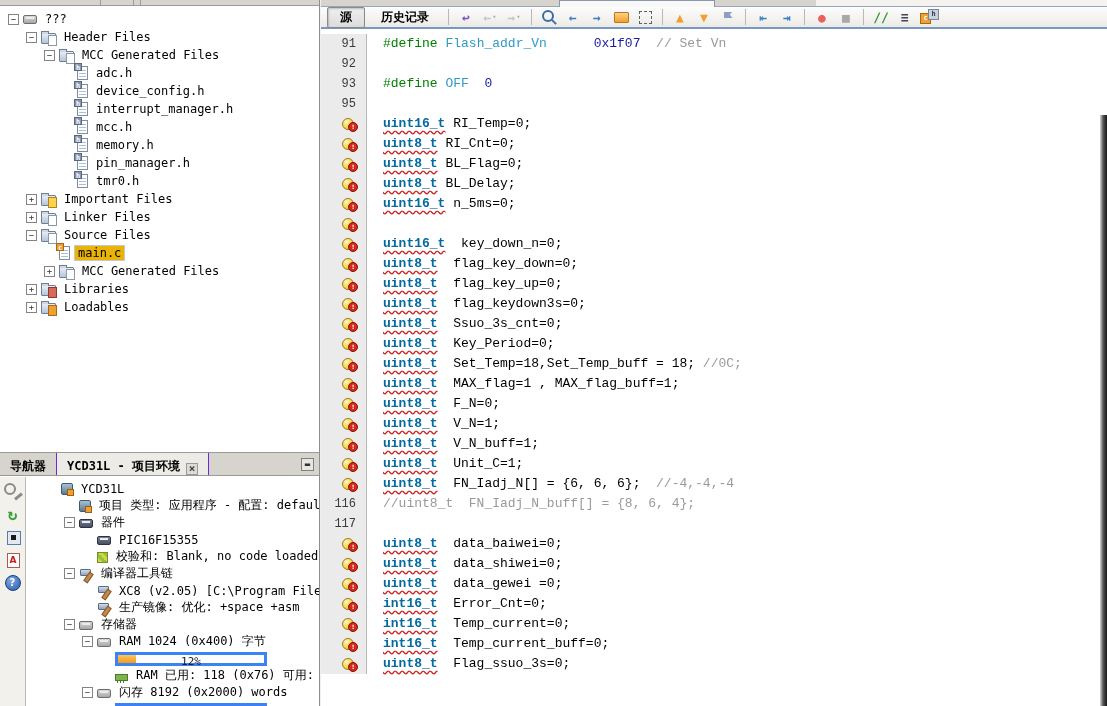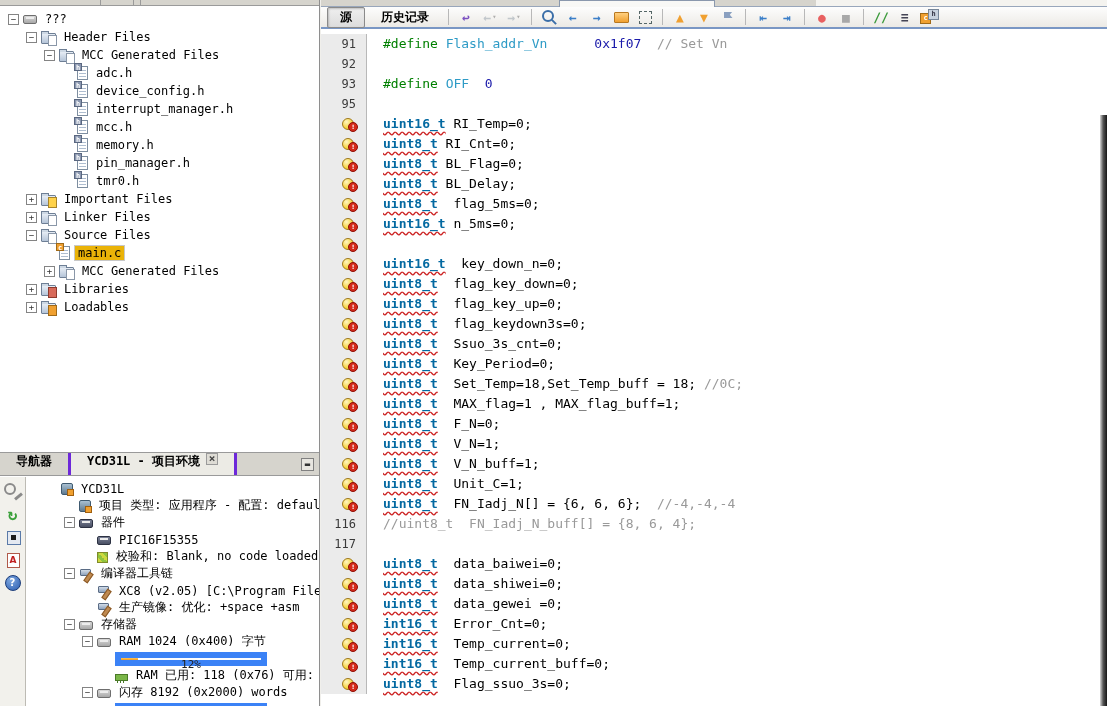--- a/index.html
+++ b/index.html
@@ -53,29 +53,29 @@
     background:linear-gradient(45deg,#cdd93f 25%,#8fc43f 25% 50%,#cdd93f 50% 75%,#8fc43f 75%); }
   .ic-hammer { width:14px; height:14px; }
   .ic-hammer::before { content:""; position:absolute; top:2px; left:1px; width:9px; height:5px;
     background:linear-gradient(#d2dce8,#8fa3bd); border:1px solid #5a6c85; border-radius:1px; }
   .ic-hammer::after { content:""; position:absolute; left:7px; top:5px; width:3px; height:9px;
     background:#c08a50; border:1px solid #8a5a28; transform:rotate(35deg); }
   .ic-ram { width:13px; height:7px; background:#7ab648; border:1px solid #4a7a28; margin-top:3px; }
   .ic-ram::after { content:""; position:absolute; left:1px; right:1px; bottom:-3px; height:2px;
     background:repeating-linear-gradient(90deg,#4a7a28 0 1px,transparent 1px 3px); }
 
-  .progress { position:relative; width:152px; height:14px; border:6px solid #3b82f6; background:#fdfdfd; }
+  .progress { position:relative; width:152px; height:14px; border:3px solid #3b82f6; background:#fdfdfd; }
   .progress .fill { position:absolute; left:0; top:0; bottom:0; background:linear-gradient(#ffc35a,#f09c1e); }
   .progress .ptxt { position:absolute; inset:0; text-align:center; font:11px/13px "DejaVu Sans Mono",monospace; color:#222; }
 
   
   .nav-header { position:absolute; top:452px; left:0; right:0; height:24px; background:#d6d4cd;
     border-top:1px solid #9a9a9a; border-bottom:1px solid #9a9a9a; display:flex; align-items:stretch;
     font-size:12px; font-weight:bold; }
-  .nav-tab { display:flex; align-items:flex-start; gap:6px; padding:0 16px; border-right:3px solid #6d28d9; }
+  .nav-tab { display:flex; align-items:flex-end; gap:6px; padding:0 10px; border-right:1px solid #6d28d9; }
   .nav-tab.active { background:#ecebe5; }
   .nav-close { font-weight:bold; color:#444; font-size:11px; border:1px solid #9a9a9a; background:#dedcd5;
     width:12px; height:12px; line-height:10px; text-align:center; }
   .nav-min { position:absolute; right:5px; top:5px; width:13px; height:13px; border:1px solid #808080;
     background:#e8e6e0; text-align:center; font:bold 9px/11px "DejaVu Sans Mono",monospace; color:#333; }
   .nav-body { position:absolute; top:477px; left:0; right:0; bottom:0; display:flex; background:#fff; }
   .nav-rail { flex:none; width:26px; background:#f2f1ec; border-right:1px solid #bdbbb4; padding-top:2px; }
   .nic { width:22px; height:22px; margin:1px auto; display:flex; align-items:center; justify-content:center; position:relative; }
   .nic-tools::before { content:""; width:8px; height:8px; border:2px solid #8a8a8a; border-radius:50%; position:absolute; left:2px; top:3px; }
   .nic-tools::after { content:""; width:9px; height:3px; background:#8a8a8a; position:absolute; right:1px; bottom:4px; transform:rotate(-40deg); }
@@ -115,21 +115,21 @@
   .k-dashed::before { content:""; width:11px; height:11px; border:1px dashed #566; display:block; }
   .k-flag::before { content:""; width:9px; height:11px; background:#8aa0c0;
     clip-path:polygon(0 0,100% 0,70% 30%,100% 60%,0 60%,0 100%,0 0); display:block; }
   .k-ch::before { content:"c"; width:9px; height:9px; background:#f0a030; border:1px solid #a06a18;
     color:#fff; font:bold 7px/9px "DejaVu Sans Mono",monospace; text-align:center; position:absolute; left:1px; bottom:2px; }
   .k-ch::after { content:"h"; width:9px; height:9px; background:#c8d2de; border:1px solid #77879a;
     color:#334; font:bold 7px/9px "DejaVu Sans Mono",monospace; text-align:center; position:absolute; right:0; top:1px; }
 
   .code-wrap { position:absolute; top:31px; left:0; right:0; bottom:0; background:#fff;
     overflow:hidden; font:13px/20px "DejaVu Sans Mono",monospace; padding-top:3px; }
-  .code-line { display:flex; height:20px; white-space:pre; }
+  .code-line { display:flex; height:20px; white-space:pre;font-family:Liberation Mono, monospace; }
   .gutter { flex:none; width:46px; background:#ebebeb; border-right:1px solid #b8b8b8;
     display:flex; align-items:center; justify-content:flex-end; padding-right:10px;
     font-size:12px; color:#3a3a3a; position:relative; }
   .bulb { position:relative; width:12px; height:12px; border-radius:50%; margin-right:2px;
     background:radial-gradient(circle at 35% 30%,#fff6c0,#f5d442 60%,#d8a820); border:1px solid #a07818; }
   .bulb::after { content:"!"; position:absolute; right:-5px; bottom:-3px; width:8px; height:8px;
     background:#d42818; border:1px solid #8e0f06; border-radius:50%; color:#fff;
     font:bold 6px/8px "DejaVu Sans",sans-serif; text-align:center; }
   .src { padding-left:16px; }
   .tk-d { color:#008000; } 
@@ -424,21 +424,20 @@
       </div>
     <div class="code-wrap" id="code">
         <div class="code-line"><div class="gutter">91</div><div class="src"><span class="tk-d">#define</span><span class="tk-p"> </span><span class="tk-m">Flash_addr_Vn</span><span class="tk-p">      </span><span class="tk-n">0x1f07</span><span class="tk-p">  </span><span class="tk-c">// Set Vn</span></div></div>
         <div class="code-line"><div class="gutter">92</div><div class="src"></div></div>
         <div class="code-line"><div class="gutter">93</div><div class="src"><span class="tk-d">#define</span><span class="tk-p"> </span><span class="tk-m">OFF</span><span class="tk-p">  </span><span class="tk-n">0</span></div></div>
         <div class="code-line"><div class="gutter">95</div><div class="src"></div></div>
         <div class="code-line"><div class="gutter"><span class="bulb"></span></div><div class="src"><span class="tk-t">uint16_t</span><span class="tk-p"> RI_Temp=0;</span></div></div>
         <div class="code-line"><div class="gutter"><span class="bulb"></span></div><div class="src"><span class="tk-t">uint8_t</span><span class="tk-p"> RI_Cnt=0;</span></div></div>
         <div class="code-line"><div class="gutter"><span class="bulb"></span></div><div class="src"><span class="tk-t">uint8_t</span><span class="tk-p"> BL_Flag=0;</span></div></div>
         <div class="code-line"><div class="gutter"><span class="bulb"></span></div><div class="src"><span class="tk-t">uint8_t</span><span class="tk-p"> BL_Delay;</span></div></div>
-        <div class="code-line"><div class="gutter"><span class="bulb"></span></div><div class="src"><span class="tk-t">uint8_t</span><span class="tk-p">  flag_5ms=0;</span></div></div>
         <div class="code-line"><div class="gutter"><span class="bulb"></span></div><div class="src"><span class="tk-t">uint16_t</span><span class="tk-p"> n_5ms=0;</span></div></div>
         <div class="code-line"><div class="gutter"><span class="bulb"></span></div></div>
         <div class="code-line"><div class="gutter"><span class="bulb"></span></div><div class="src"><span class="tk-t">uint16_t</span><span class="tk-p">  key_down_n=0;</span></div></div>
         <div class="code-line"><div class="gutter"><span class="bulb"></span></div><div class="src"><span class="tk-t">uint8_t</span><span class="tk-p">  flag_key_down=0;</span></div></div>
         <div class="code-line"><div class="gutter"><span class="bulb"></span></div><div class="src"><span class="tk-t">uint8_t</span><span class="tk-p">  flag_key_up=0;</span></div></div>
         <div class="code-line"><div class="gutter"><span class="bulb"></span></div><div class="src"><span class="tk-t">uint8_t</span><span class="tk-p">  flag_keydown3s=0;</span></div></div>
         <div class="code-line"><div class="gutter"><span class="bulb"></span></div><div class="src"><span class="tk-t">uint8_t</span><span class="tk-p">  Ssuo_3s_cnt=0;</span></div></div>
         <div class="code-line"><div class="gutter"><span class="bulb"></span></div><div class="src"><span class="tk-t">uint8_t</span><span class="tk-p">  Key_Period=0;</span></div></div>
         <div class="code-line"><div class="gutter"><span class="bulb"></span></div><div class="src"><span class="tk-t">uint8_t</span><span class="tk-p">  Set_Temp=18,Set_Temp_buff = 18; </span><span class="tk-c">//0C;</span></div></div>
         <div class="code-line"><div class="gutter"><span class="bulb"></span></div><div class="src"><span class="tk-t">uint8_t</span><span class="tk-p">  MAX_flag=1 , MAX_flag_buff=1;</span></div></div>

